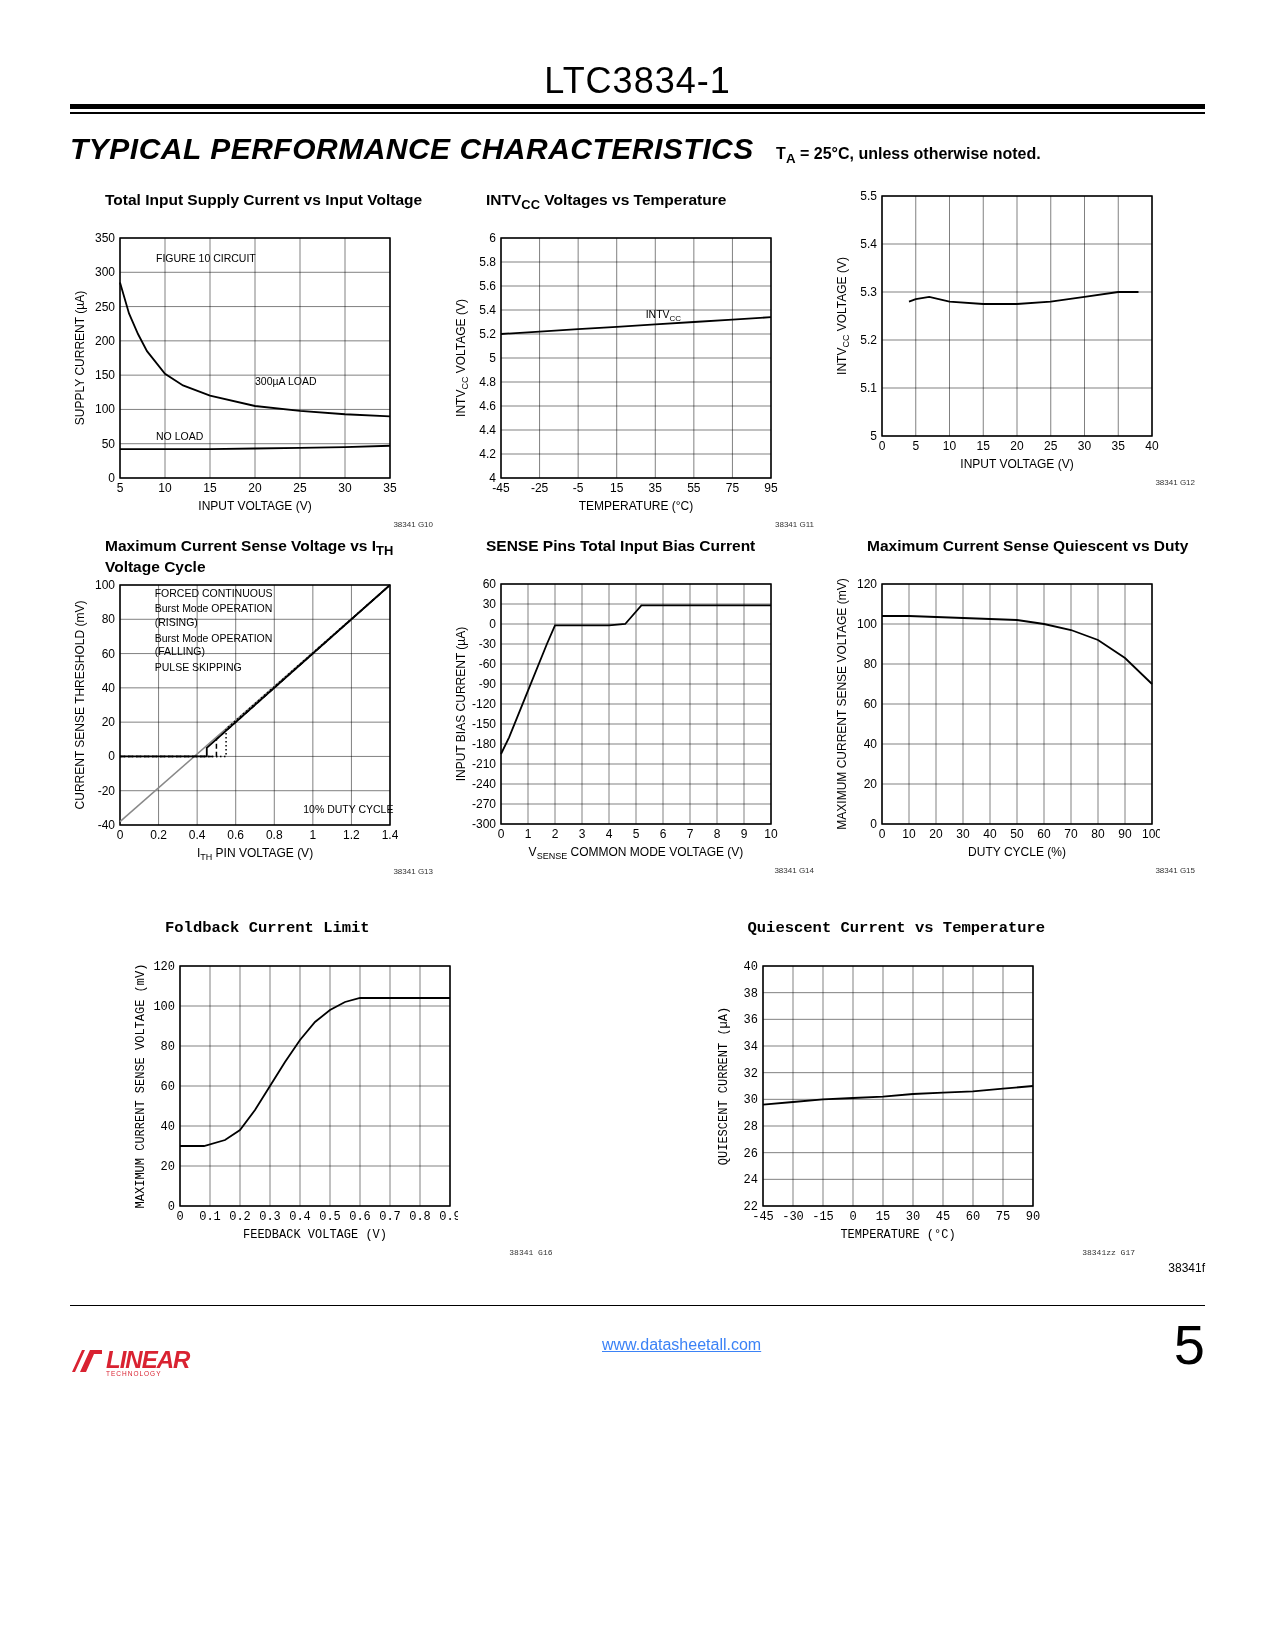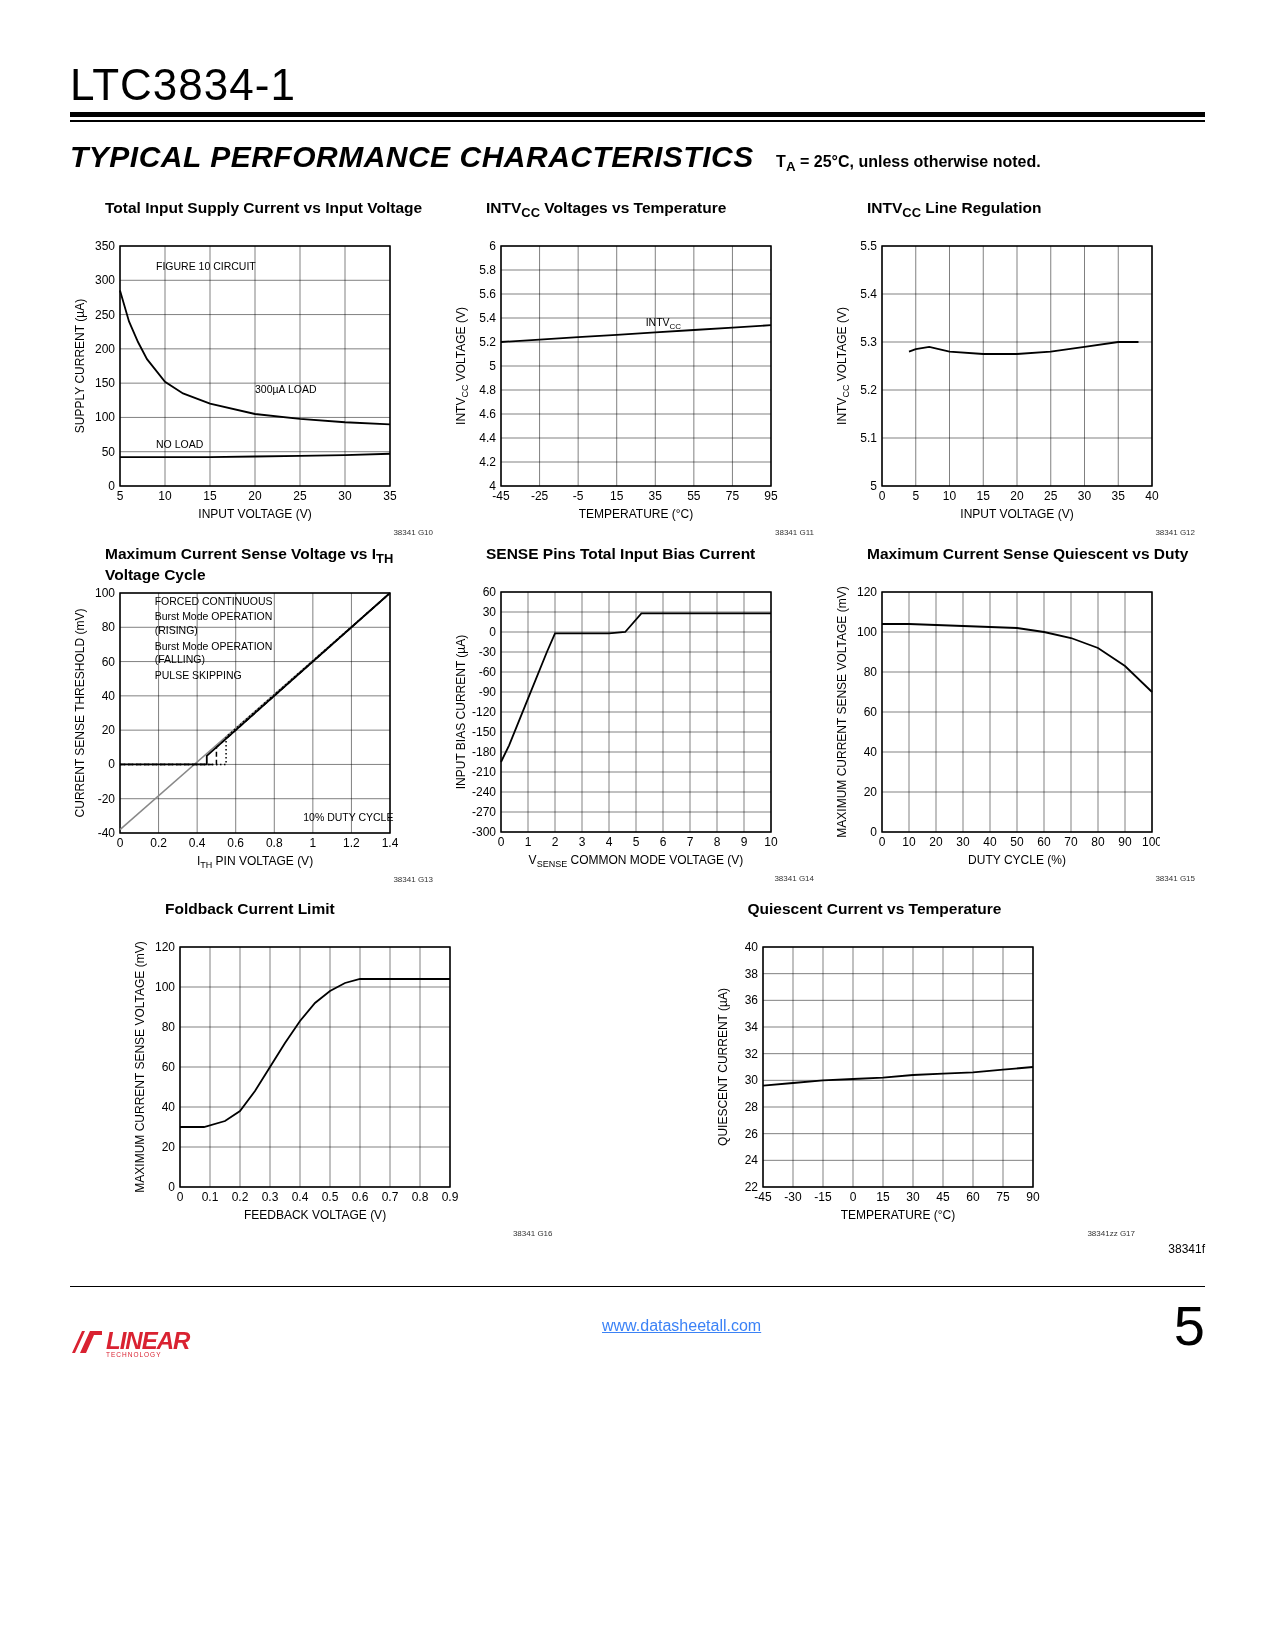--- a/index.html
+++ b/index.html
@@ -9,22 +9,22 @@
     width: 1275px;
     height: 1650px;
     background: white;
     color: black;
     position: relative;
   }
   .page {
     padding: 60px 70px 40px 70px;
   }
   .part-number {
-    text-align: left;
-    font-size: 44px;
+    text-align: center;
+    font-size: 36px;
     font-weight: 400;
     letter-spacing: 1px;
     font-family: Arial, sans-serif;
   }
   .rule-thick { border-top: 5px solid black; margin-top: 2px; }
   .rule-thin { border-top: 2px solid black; margin-top: 3px; }
   .section-header {
     margin-top: 18px;
     font-family: Arial, sans-serif;
   }
@@ -71,25 +71,26 @@
   .y-tick-label { font-size: 12px; fill: black; text-anchor: end; }
   .anno { font-size: 10.5px; fill: black; }
   .grid-line { stroke: #000; stroke-width: 0.5; }
   .frame { fill: none; stroke: black; stroke-width: 1.5; }
   .data-line { fill: none; stroke: black; stroke-width: 1.8; }
   .data-line-gray { fill: none; stroke: #888; stroke-width: 1.5; }
   .data-line-dash { fill: none; stroke: black; stroke-width: 1.5; stroke-dasharray: 5 3; }
   .data-line-dot { fill: none; stroke: black; stroke-width: 1.5; stroke-dasharray: 1.5 2.5; }
 
   .bottom-row {
-    margin-top: 16px;
+    margin-top: 43px;
     display: grid;
     grid-template-columns: 1fr 1fr;
     column-gap: 150px;
     padding: 0 60px;
+    font-family: Liberation Mono, monospace;
   }
 
   .footer-rule { border-top: 1.5px solid black; margin-top: 30px; }
   .footer {
     display: flex;
     justify-content: space-between;
     align-items: flex-end;
     padding-top: 6px;
   }
   .footer-id {
@@ -229,21 +230,20 @@
           <text class="y-tick-label" x="45" y="80.99999999999994">5.4</text>
           <text class="y-tick-label" x="45" y="57.00000000000006">5.6</text>
           <text class="y-tick-label" x="45" y="33.00000000000003">5.8</text>
           <text class="y-tick-label" x="45" y="9">6</text>
           <text class="axis-label" x="185" y="277">TEMPERATURE (°C)</text>
           <text class="axis-label" transform="translate(14,125) rotate(-90)">INTV<tspan baseline-shift="-3" font-size="9">CC</tspan> VOLTAGE (V)</text>
         </svg>
     <div class="chart-fig-id">38341 G11</div>
   </div>
       <div class="chart-cell">
-    <div class="chart-title">INTV<sub>CC</sub> Line Regulation</div>
     <svg class="chart-svg" width="328" height="285" viewBox="0 0 328 285">
           <line class="grid-line" x1="50" y1="5" x2="50" y2="245"></line>
           <line class="grid-line" x1="83.75" y1="5" x2="83.75" y2="245"></line>
           <line class="grid-line" x1="117.5" y1="5" x2="117.5" y2="245"></line>
           <line class="grid-line" x1="151.25" y1="5" x2="151.25" y2="245"></line>
           <line class="grid-line" x1="185" y1="5" x2="185" y2="245"></line>
           <line class="grid-line" x1="218.75" y1="5" x2="218.75" y2="245"></line>
           <line class="grid-line" x1="252.5" y1="5" x2="252.5" y2="245"></line>
           <line class="grid-line" x1="286.25" y1="5" x2="286.25" y2="245"></line>
           <line class="grid-line" x1="320" y1="5" x2="320" y2="245"></line>

